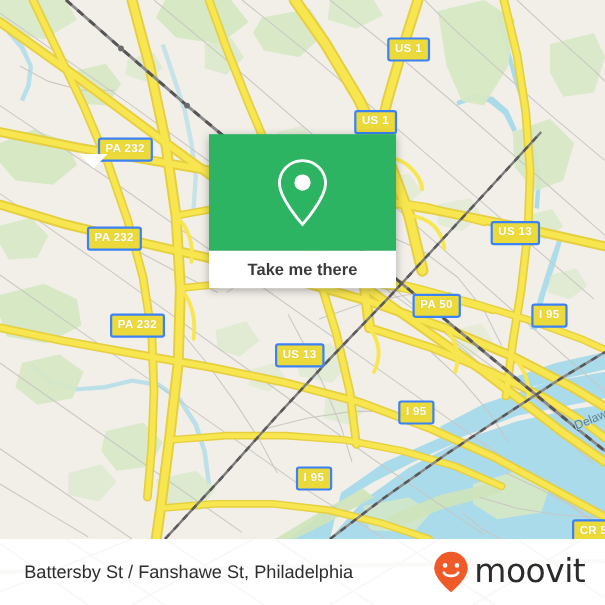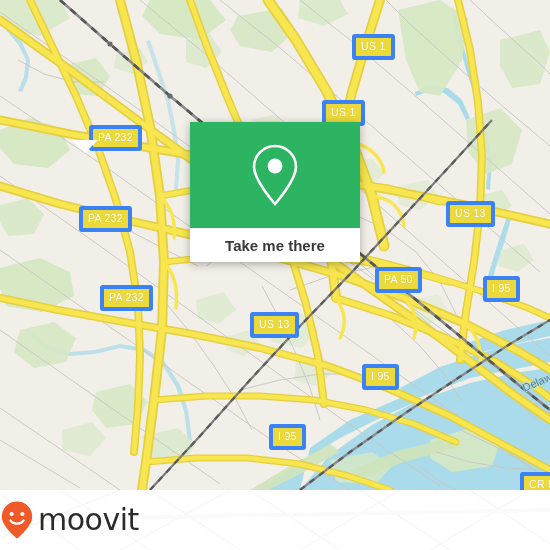--- a/index.html
+++ b/index.html
@@ -35,25 +35,25 @@
     position: absolute;
     left: 0;
     top: 0;
     display: block;
   }
 
   
   .shield {
     position: absolute;
     background: #ecd93a;
-    border: 4px solid #3b82f6;
+    border: 2px solid #3b82f6;
     border-radius: 3px;
     color: #ffffff;
     font-size: 10.5px;
-    font-weight: normal;
+    font-weight: bold;
     line-height: 1;
     padding: 3px 5px 4px 5px;
     letter-spacing: 0.3px;
     white-space: nowrap;
     font-family: "Liberation Sans", sans-serif;
     text-shadow: 0 0 1px rgba(180,160,20,.35);
     box-sizing: border-box;
   }
 
   
@@ -401,20 +401,21 @@
         <path d="M0 48 L120 0"></path>
         <path d="M120 60 L230 0"></path>
         <path d="M300 60 L400 0"></path>
         <path d="M430 60 L530 0"></path>
       </g>
       <g stroke="#d8d4cb" stroke-width="4" fill="none">
         <path d="M0 30 L550 20"></path>
       </g>
     </svg>
 
+    <div id="footer-title">Battersby St / Fanshawe St, Philadelphia</div>
 
     <div id="brand">
       <svg width="34" height="40" viewBox="0 0 34 40">
         <path d="M17 1.5 C8.6 1.5 1.8 8.3 1.8 16.7 C1.8 26.6 17 38.5 17 38.5
                  C17 38.5 32.2 26.6 32.2 16.7 C32.2 8.3 25.4 1.5 17 1.5 Z" fill="#ef5a28"></path>
         <circle cx="11.6" cy="14" r="2.1" fill="#ffffff"></circle>
         <circle cx="22.4" cy="14" r="2.1" fill="#ffffff"></circle>
         <path d="M10.5 20.5 C12.8 24.6 21.2 24.6 23.5 20.5" fill="none" stroke="#ffffff" stroke-width="2.4" stroke-linecap="round"></path>
       </svg>
       <span id="brand-word">moovit</span>

